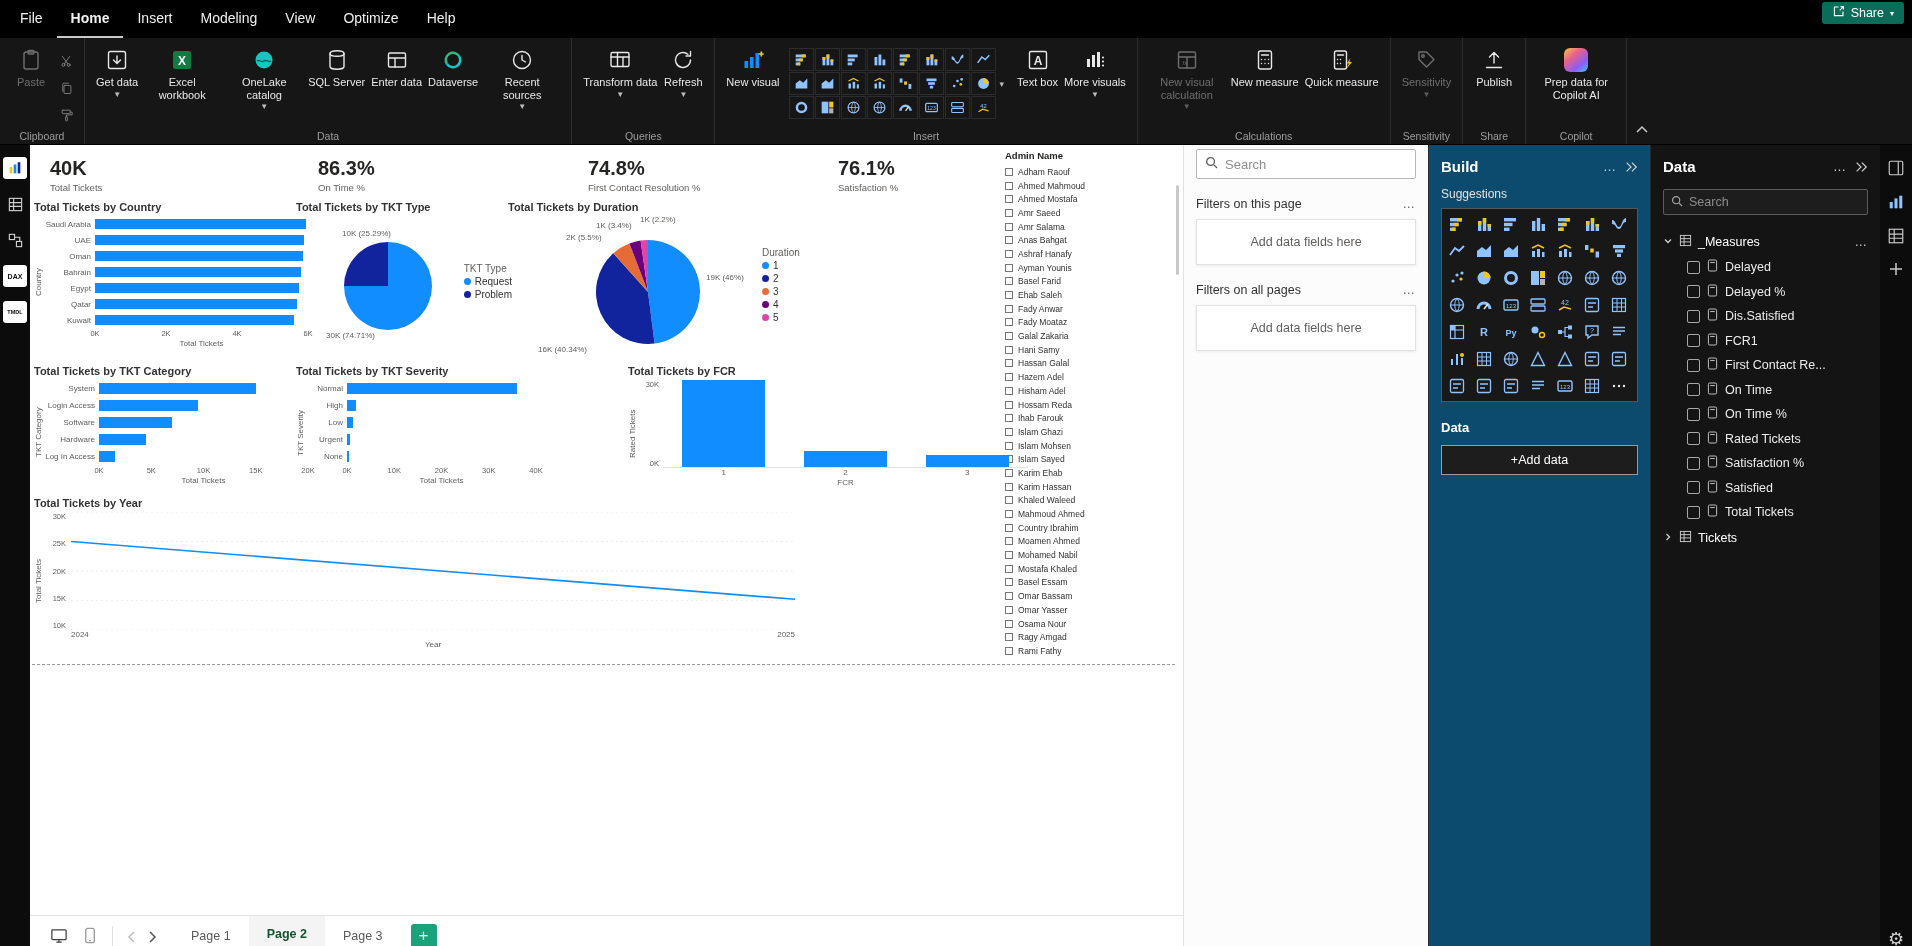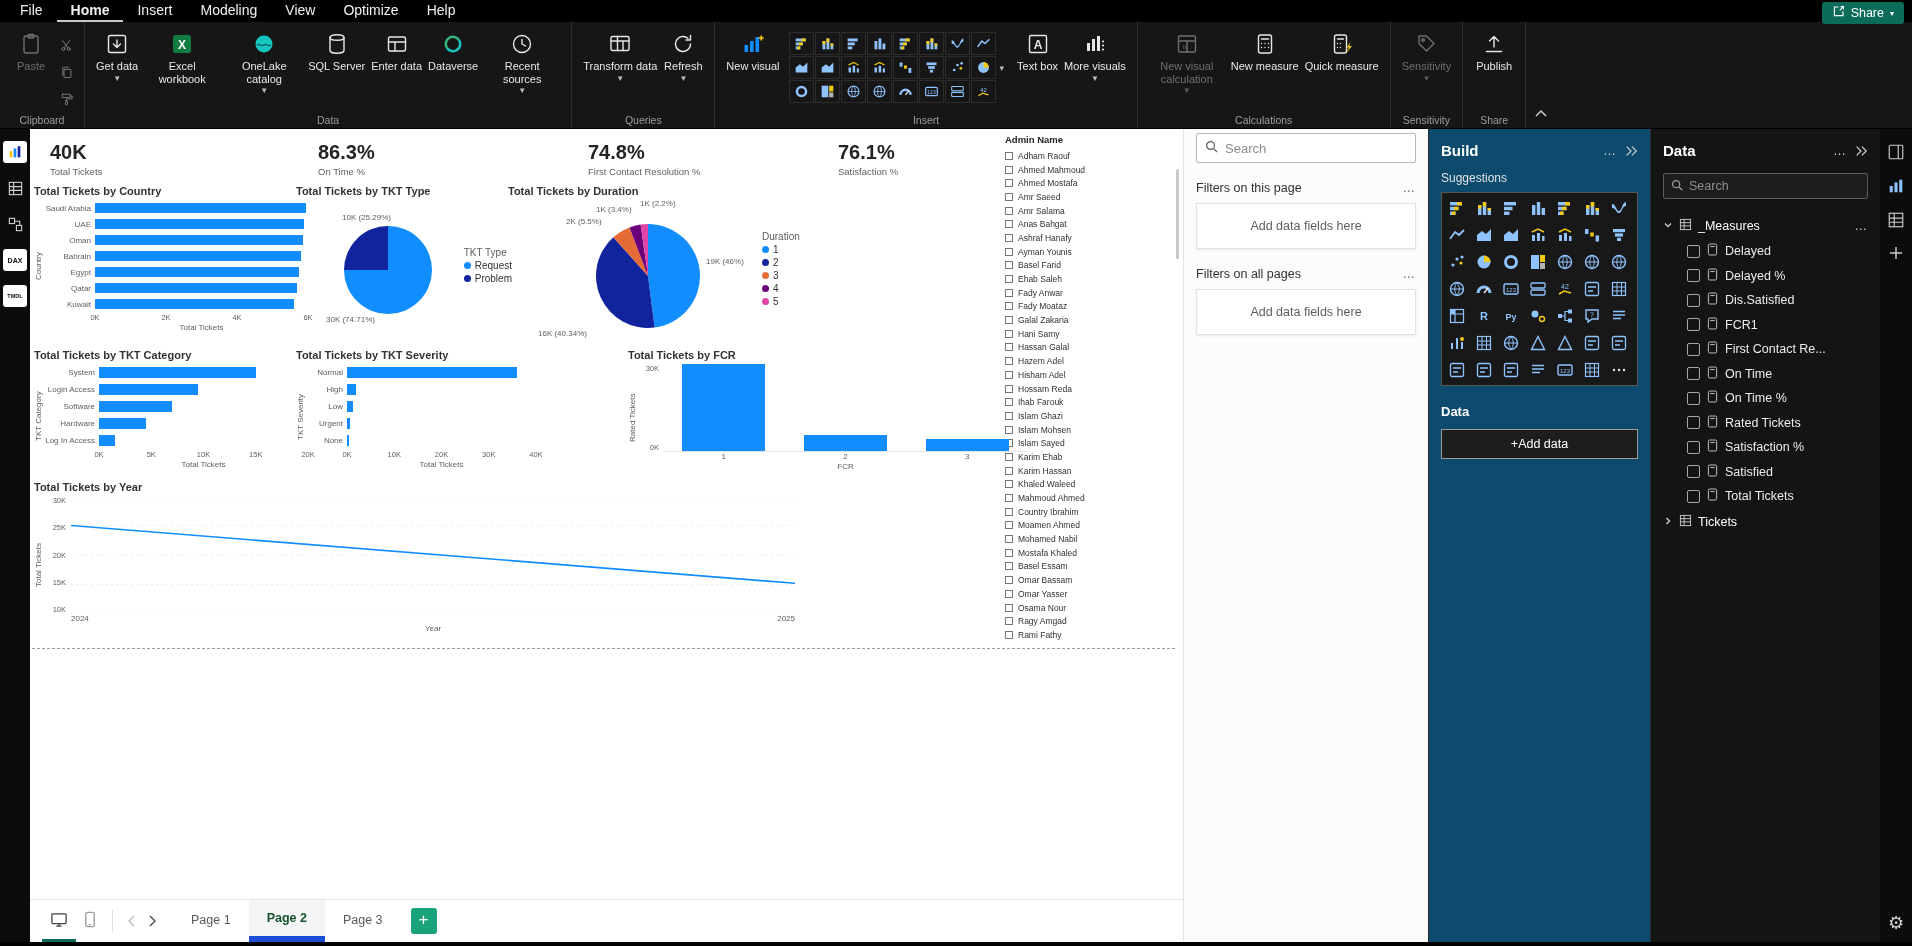--- a/index.html
+++ b/index.html
@@ -2,21 +2,21 @@
 <html><head>
 <meta charset="utf-8">
 <style>
   * { margin:0; padding:0; box-sizing:border-box; }
   html,body { width:1912px; height:946px; overflow:hidden; background:#000;
     font-family:"Liberation Sans","DejaVu Sans",sans-serif; }
   #app { position:relative; width:1912px; height:946px; }
   svg text { font-family:"Liberation Sans","DejaVu Sans",sans-serif; }
 
   
-  .menubar { height:22px; background:#000; display:flex; align-items:center; position:relative; }
+  .menubar { height:38px; background:#000; display:flex; align-items:center; position:relative; }
   .menu-tabs { display:flex; height:100%; padding-left:6px; }
   .menu-item { color:#f0f0f0; font-size:14px; padding:3px 14px; height:100%; display:flex; align-items:center; cursor:pointer; border-bottom:2px solid transparent; }
   .menu-item.active { font-weight:bold; border-bottom:2px solid #c9c9c9; }
   .share-btn { position:absolute; right:8px; top:2px; height:22px; background:#0B6C5A; color:#fff; border:none; border-radius:3px; font-size:12.5px; display:flex; align-items:center; gap:6px; padding:0 10px; cursor:pointer; font-family:inherit; }
 
   
   .ribbon { height:107px; background:#161616; display:flex; align-items:stretch; border-bottom:1px solid #000; }
   #ribbon-groups { display:flex; }
   .rib-group { position:relative; display:flex; align-items:flex-start; padding:6px 8px 18px; border-right:1px solid #2e2e2e; }
   .rib-row { display:flex; align-items:flex-start; }
@@ -524,20 +524,29 @@
             <div class="rib-btn">
               <span class="rico"><svg width="24" height="24" viewBox="0 0 24 24">
                   <path d="M12 15V4.5M7.5 9L12 4.5 16.5 9" stroke="#e8e8e8" stroke-width="1.4" fill="none" stroke-linecap="round" stroke-linejoin="round"></path>
                   <path d="M4.5 19.5h15" stroke="#e8e8e8" stroke-width="1.4" fill="none" stroke-linecap="round" stroke-linejoin="round"></path>
                 </svg></span>
               <span class="lbl">Publish</span>
             </div>
           </div>
           <div class="rib-group-label">Share</div>
         </div>
+        <div class="rib-group">
+          <div class="rib-row">
+            <div class="rib-btn wide">
+              <span class="rico"><span class="copilot-icon"></span></span>
+              <span class="lbl">Prep data for Copilot AI</span>
+            </div>
+          </div>
+          <div class="rib-group-label">Copilot</div>
+        </div>
       </div>
     <div class="ribbon-collapse">
       <svg width="14" height="9" viewBox="0 0 14 9" fill="none" stroke="#c9c9c9" stroke-width="1.5">
           <path d="M2 7l5-5 5 5"></path>
         </svg>
     </div>
   </div>
 
   <div class="main">
 

